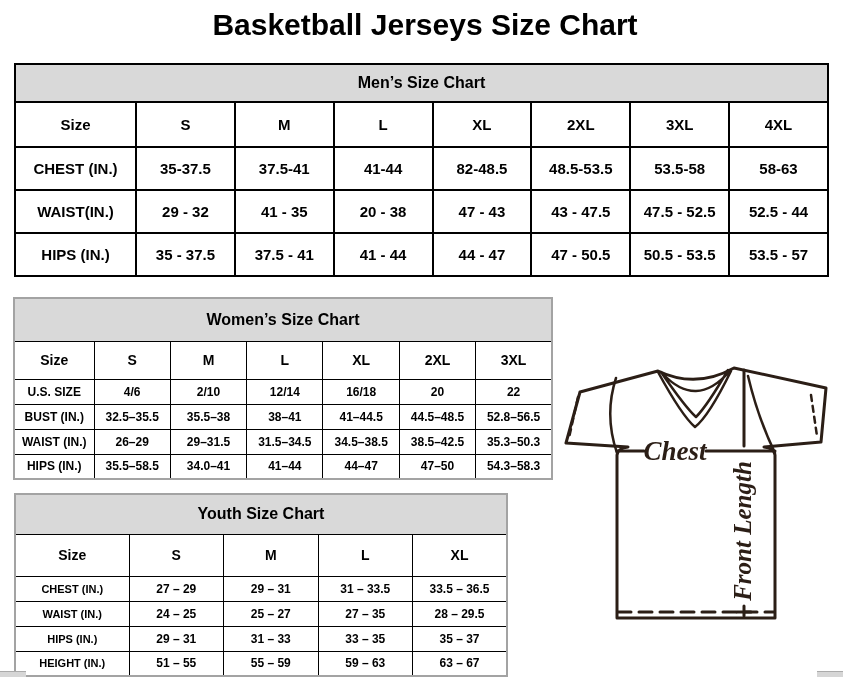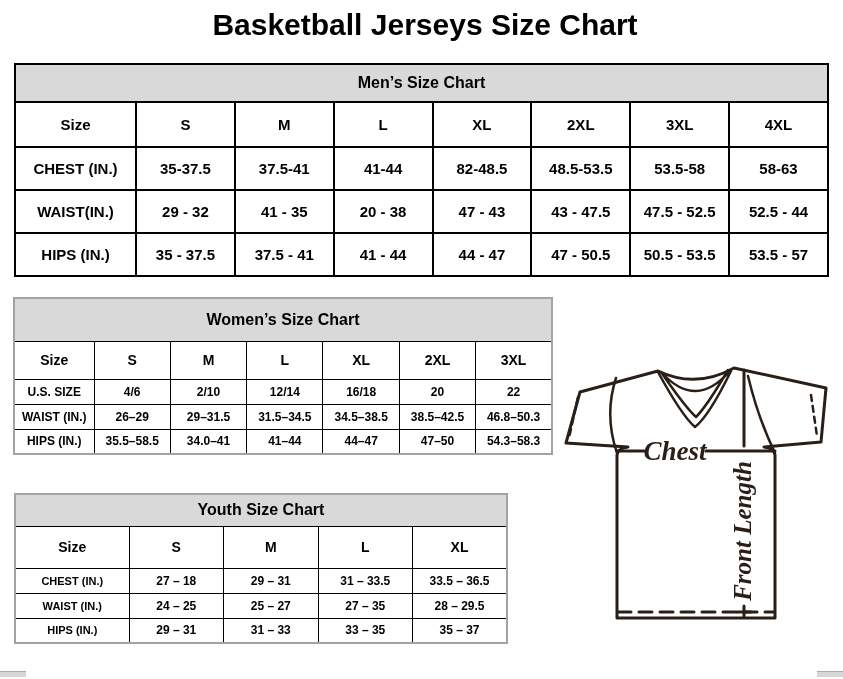--- a/index.html
+++ b/index.html
@@ -24,21 +24,21 @@
   #men tr.cols{height:45px;}
   #men tr.data{height:43px;}
   
   #women{left:13px;top:297px;width:540px;}
   #women tr.band{height:43px;border-radius:8px;}
   #women tr.cols{height:38px;font-size:14px;}
   #women tr.data{height:25px;font-size:12px;}
   #women td.lab{font-size:12px;margin-top:6px;}
   
   #youth{left:14px;top:493px;width:494px;}
-  #youth tr.band{height:32px;}
+  #youth tr.band{height:40px;}
   #youth tr.cols{height:42px;font-size:14px;}
   #youth tr.data{height:25px;font-size:12px;}
   #youth td.lab{font-size:11px;}
   
   #jersey{position:absolute;left:558px;top:363px;width:282px;height:272px;}
   
   .scroll-mark{position:absolute;height:5px;width:26px;background:#d6d6d6;border-top:1px solid #ababab;}
   #mark-left{left:0;top:671px;}
   #mark-right{left:817px;top:671px;}
 </style>
@@ -131,27 +131,36 @@
   <tr class="data">
     <td class="lab">U.S. SIZE</td>
     <td>4/6</td>
     <td>2/10</td>
     <td>12/14</td>
     <td>16/18</td>
     <td>20</td>
     <td>22</td>
   </tr>
   <tr class="data">
+    <td class="lab">BUST (IN.)</td>
+    <td>32.5–35.5</td>
+    <td>35.5–38</td>
+    <td>38–41</td>
+    <td>41–44.5</td>
+    <td>44.5–48.5</td>
+    <td>52.8–56.5</td>
+  </tr>
+  <tr class="data">
     <td class="lab">WAIST (IN.)</td>
     <td>26–29</td>
     <td>29–31.5</td>
     <td>31.5–34.5</td>
     <td>34.5–38.5</td>
     <td>38.5–42.5</td>
-    <td>46.8–50.3</td>
+    <td>35.3–50.3</td>
   </tr>
   <tr class="data">
     <td class="lab">HIPS (IN.)</td>
     <td>35.5–58.5</td>
     <td>34.0–41</td>
     <td>41–44</td>
     <td>44–47</td>
     <td>47–50</td>
     <td>54.3–58.3</td>
   </tr>
@@ -172,38 +181,45 @@
       </tr>
   <tr class="cols">
     <td>Size</td>
     <td>S</td>
     <td>M</td>
     <td>L</td>
     <td>XL</td>
   </tr>
   <tr class="data">
     <td class="lab">CHEST (IN.)</td>
-    <td>27 – 18</td>
+    <td>27 – 29</td>
     <td>29 – 31</td>
     <td>31 – 33.5</td>
     <td>33.5 – 36.5</td>
   </tr>
   <tr class="data">
     <td class="lab">WAIST (IN.)</td>
     <td>24 – 25</td>
     <td>25 – 27</td>
     <td>27 – 35</td>
     <td>28 – 29.5</td>
   </tr>
   <tr class="data">
     <td class="lab">HIPS (IN.)</td>
     <td>29 – 31</td>
     <td>31 – 33</td>
     <td>33 – 35</td>
     <td>35 – 37</td>
+  </tr>
+  <tr class="data">
+    <td class="lab">HEIGHT (IN.)</td>
+    <td>51 – 55</td>
+    <td>55 – 59</td>
+    <td>59 – 63</td>
+    <td>63 – 67</td>
   </tr>
 </tbody>
   </table>
 
 <svg id="jersey" viewBox="0 0 282 272" xmlns="http://www.w3.org/2000/svg">
   <g fill="none" stroke="#2b1e16" stroke-width="3" stroke-linejoin="round" stroke-linecap="round">
     <path d="M100,8 L22,29 L8,80 L70,84 Q60,85 59,92 L59,255 L217,255 L217,92 Q216,85 206,84 L263,79 L268,25 L176,5 Q138,26 100,8 Z"></path>
     <path stroke-width="2.5" d="M105,11 Q138,46 171,9 M103,9 Q127,44 138,54 Q149,43 170,7 M100,9 Q124,53 137,64 Q151,53 173,8"></path>
     <path stroke-width="2.5" d="M58,15 Q46,52 59,90 M190,13 Q200,55 217,90"></path>
     <path stroke-width="2.5" stroke-dasharray="6 5" d="M20,34 L11,75 M253,32 L259,73"></path>

